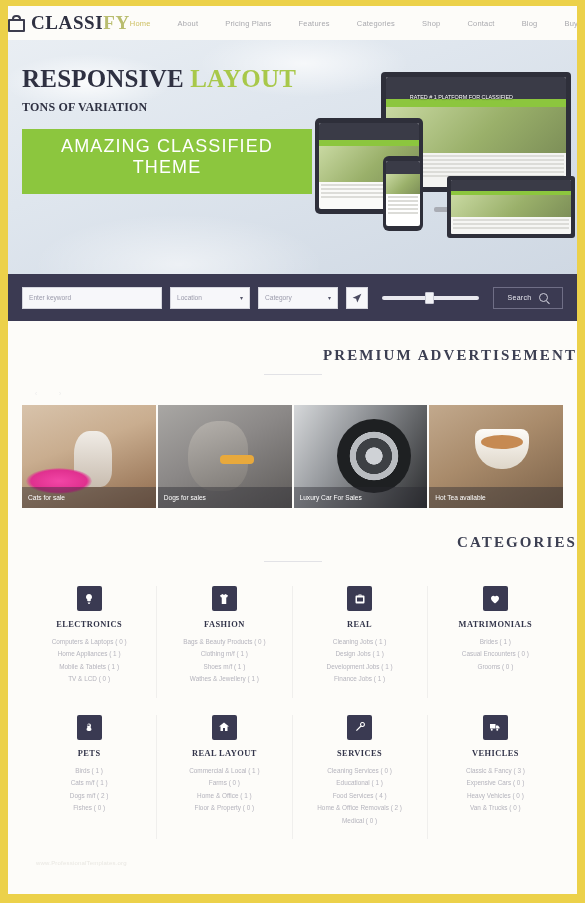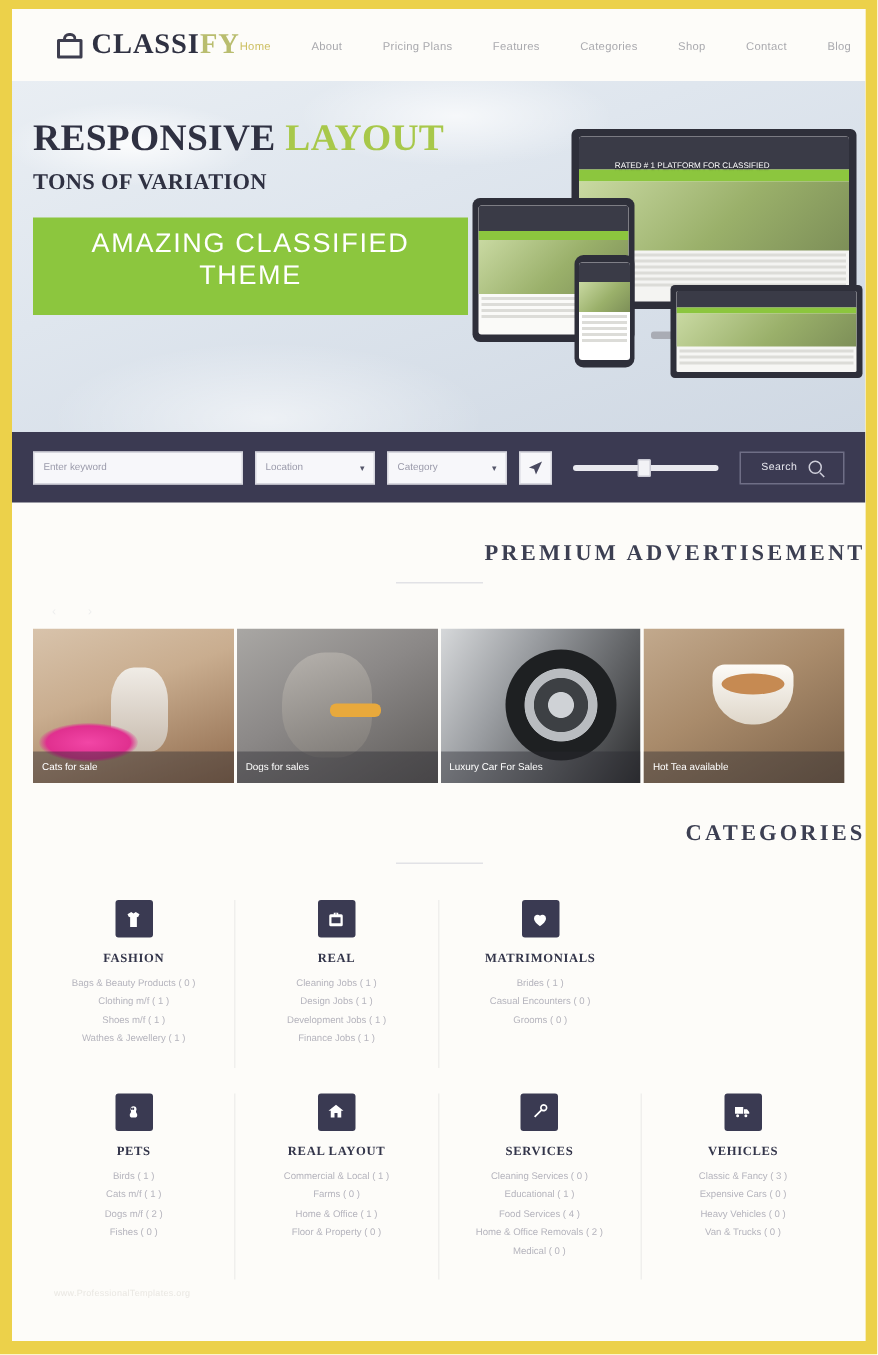--- a/index.html
+++ b/index.html
@@ -16,24 +16,24 @@
     border-left: 8px solid #ecd14a;
     border-right: 8px solid #ecd14a;
     border-top: 6px solid #ecd14a;
     border-bottom: 9px solid #ecd14a;
     overflow: hidden;
   }
   .inner { position: relative; width: 100%; height: 100%; background:#fdfcf9; overflow:hidden; }
 
   
   .header {
-    height: 48px;
+    height: 34px;
     background: #fdfcf9;
     display: flex;
-    padding: 0 14px 0 30px;
+    padding: 0 14px 0 0;
   }
   .logo-wrap { display: flex; align-items: center; gap: 6px; }
   .logo-icon { width: 17px; height: 17px; position: relative; }
   .logo-icon .body {
     position:absolute; left:0; top:4px; width:17px; height:13px;
     border: 2px solid #3d3d4e; border-radius: 1px; background: #fdfcf9;
   }
   .logo-icon .handle {
     position:absolute; left:4px; top:0px; width:9px; height:7px;
     border: 2px solid #3d3d4e; border-bottom: none; border-radius: 4px 4px 0 0;
@@ -64,21 +64,21 @@
   }
   .hero-text { position: absolute; left: 14px; top: 26px; width: 290px; }
   .hero-h1 {
     font-family: "Liberation Serif", serif; font-weight: bold;
     font-size: 25px; letter-spacing: 0.2px; line-height: 1.05;
   }
   .hero-h1 .d { color: #2f3142; }
   .hero-h1 .g { color: #a8c84a; }
   .hero-h2 {
     font-family: "Liberation Serif", serif; font-weight: bold;
-    font-size: 15px; color: #2f3142; margin-top: 8px; letter-spacing: 0.2px;
+    font-size: 12px; color: #2f3142; margin-top: 8px; letter-spacing: 0.2px;
   }
   .hero-btn {
     margin-top: 14px; display: inline-block;
     background: #8cc63e; color: #ffffff;
     font-size: 18px; letter-spacing: 1.1px;
     padding: 7px 13px 16px 13px;
     border: none; cursor: pointer;
   }
   .hero-p {
     margin-top: 13px; font-size: 7.2px; color: #5c5f6b; line-height: 1.85; width: 244px;
@@ -385,20 +385,34 @@
     </div>
   </div>
 
   <div class="section">
     <div class="sec-title">CATEGORIES</div>
     <div class="sec-rule"></div>
 
     <div class="cats">
       <div class="cat-row r1">
 
+        <div class="cat">
+          <div class="cat-icon">
+            <svg viewBox="0 0 24 24">
+                  <path d="M12 2a6 6 0 0 0-3.5 10.9V16h7v-3.1A6 6 0 0 0 12 2zM9.5 17.5h5V19h-5zM10 20h4v1.5h-4z"></path>
+                </svg>
+          </div>
+          <div class="cat-name">ELECTRONICS</div>
+          <div class="cat-list">
+            <div>Computers &amp; Laptops ( 0 )</div>
+            <div>Home Appliances ( 1 )</div>
+            <div>Mobile &amp; Tablets ( 1 )</div>
+            <div>TV &amp; LCD ( 0 )</div>
+          </div>
+        </div>
 
         <div class="cat">
           <div class="cat-icon">
             <svg viewBox="0 0 24 24">
                   <path d="M9 2l3 2 3-2 5 3-2 4-1.5-.7V22h-9V8.3L6 9 4 5z"></path>
                 </svg>
           </div>
           <div class="cat-name">FASHION</div>
           <div class="cat-list">
             <div>Bags &amp; Beauty Products ( 0 )</div>

